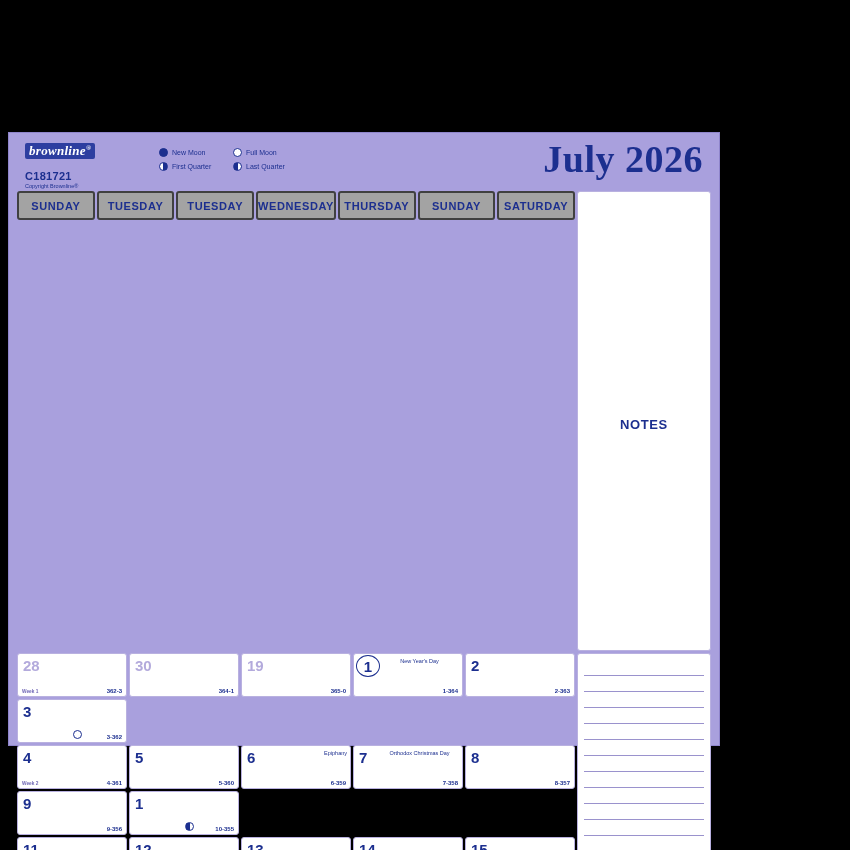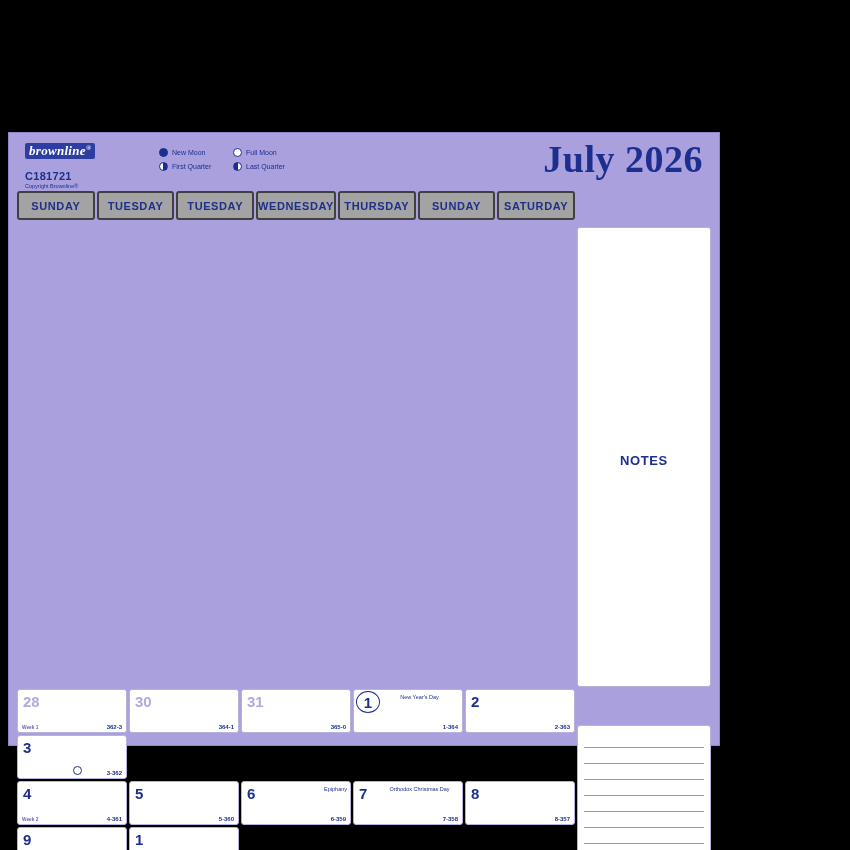--- a/index.html
+++ b/index.html
@@ -68,21 +68,21 @@
   }
   .evt.left{text-align:right;}
   .wk{position:absolute;left:4px;bottom:2px;font-size:4.8px;font-weight:bold;color:#6f66b5;}
   .jul{position:absolute;right:4px;bottom:2px;font-size:6px;font-weight:bold;color:#1c2f8f;}
   .moon-cell{position:absolute;bottom:3px;width:7px;height:7px;border-radius:50%;border:1px solid #1c2f8f;}
   .moon-cell.mc-full{background:#fff;right:44px;}
   .moon-cell.mc-last{background:linear-gradient(to right,#1c2f8f 0 50%,#fff 50% 100%);right:44px;}
 
   .notes{
     background:#fff;border:1px solid #b9b1e0;border-radius:3px;
-    padding:6px 6px 0 6px;box-sizing:border-box;height:460px;margin-top:36px;
+    padding:6px 6px 0 6px;box-sizing:border-box;height:460px;
   }
   .noteline{border-bottom:1px solid #9a92cd;height:15px;}
 </style>
 </head>
 <body>
 
 <div class="stage">
   <div class="calendar">
 
     <div class="hdr">
@@ -131,21 +131,21 @@
             <div class="cell prev">
               <div class="daynum">28</div>
               <div class="wk">Week 1</div>
               <div class="jul">362-3</div>
             </div>
             <div class="cell prev">
               <div class="daynum">30</div>
               <div class="jul">364-1</div>
             </div>
             <div class="cell prev">
-              <div class="daynum">31</div>
+              <div class="daynum">19</div>
               <div class="jul">365-0</div>
             </div>
             <div class="cell">
               <div class="daynum circled">1</div>
               <div class="evt">New Year's Day</div>
               <div class="jul">1-364</div>
             </div>
             <div class="cell">
               <div class="daynum">2</div>
               <div class="jul">2-363</div>

